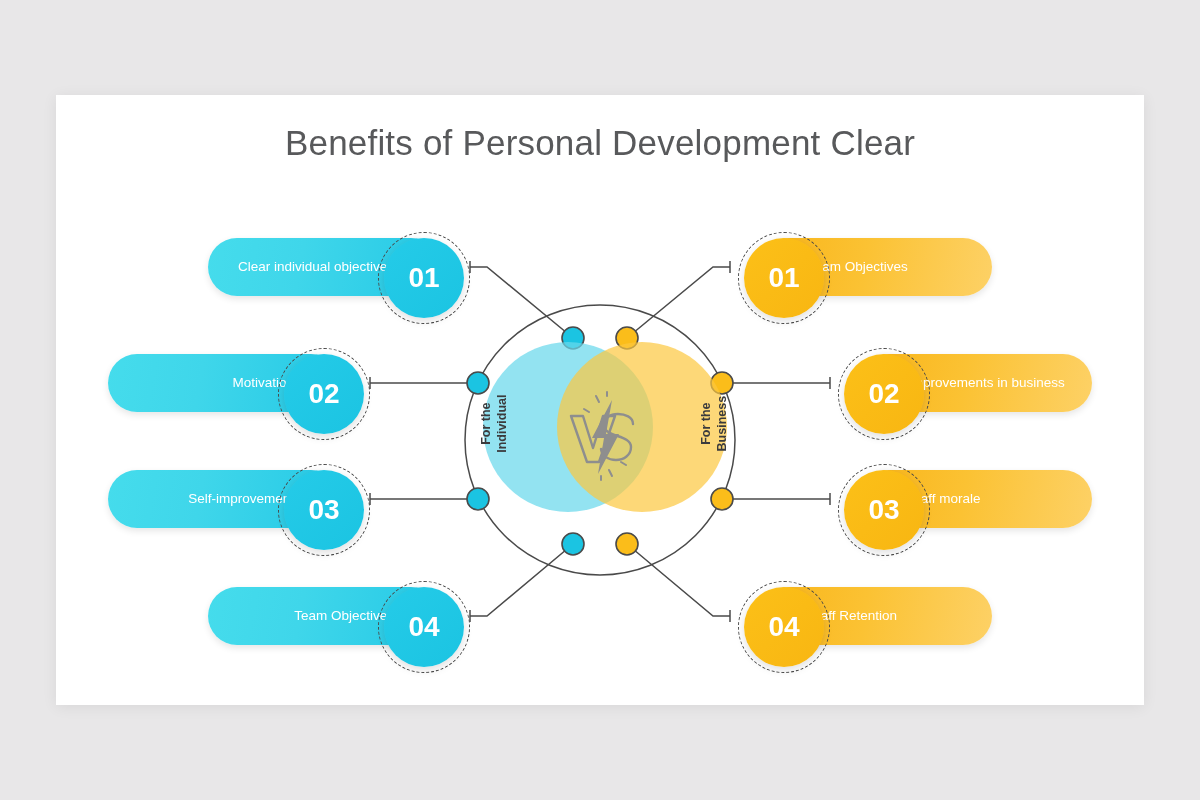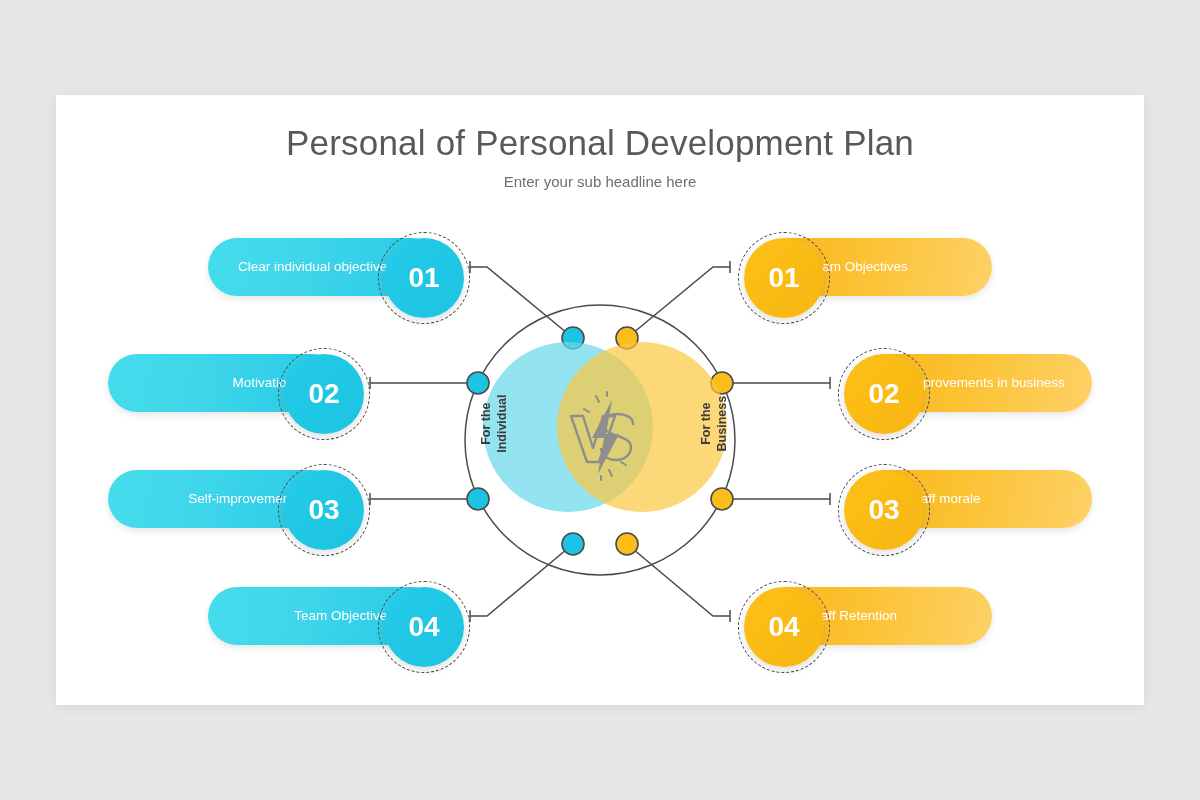--- a/index.html
+++ b/index.html
@@ -178,22 +178,21 @@
     left: 104px;
     top: 70px;
     width: 92px;
     height: 92px;
   }
 </style>
 </head>
 <body>
 
 <div id="slide-card">
-  <div id="page-title">Personal of Personal Development Plan</div>
-  <div id="page-subtitle">Enter your sub headline here</div>
+  <div id="page-title">Benefits of Personal Development Clear</div>
 </div>
 
 <svg id="diagram-stage" viewBox="0 0 1200 800" width="1200" height="800">
   <g fill="none" stroke="#4a4a4a" stroke-width="1.5">
 
     <circle cx="600" cy="440" r="135"></circle>
 
     <path d="M470 267 L487 267 L573 338"></path>
 
     <path d="M370 383 L478 383"></path>

